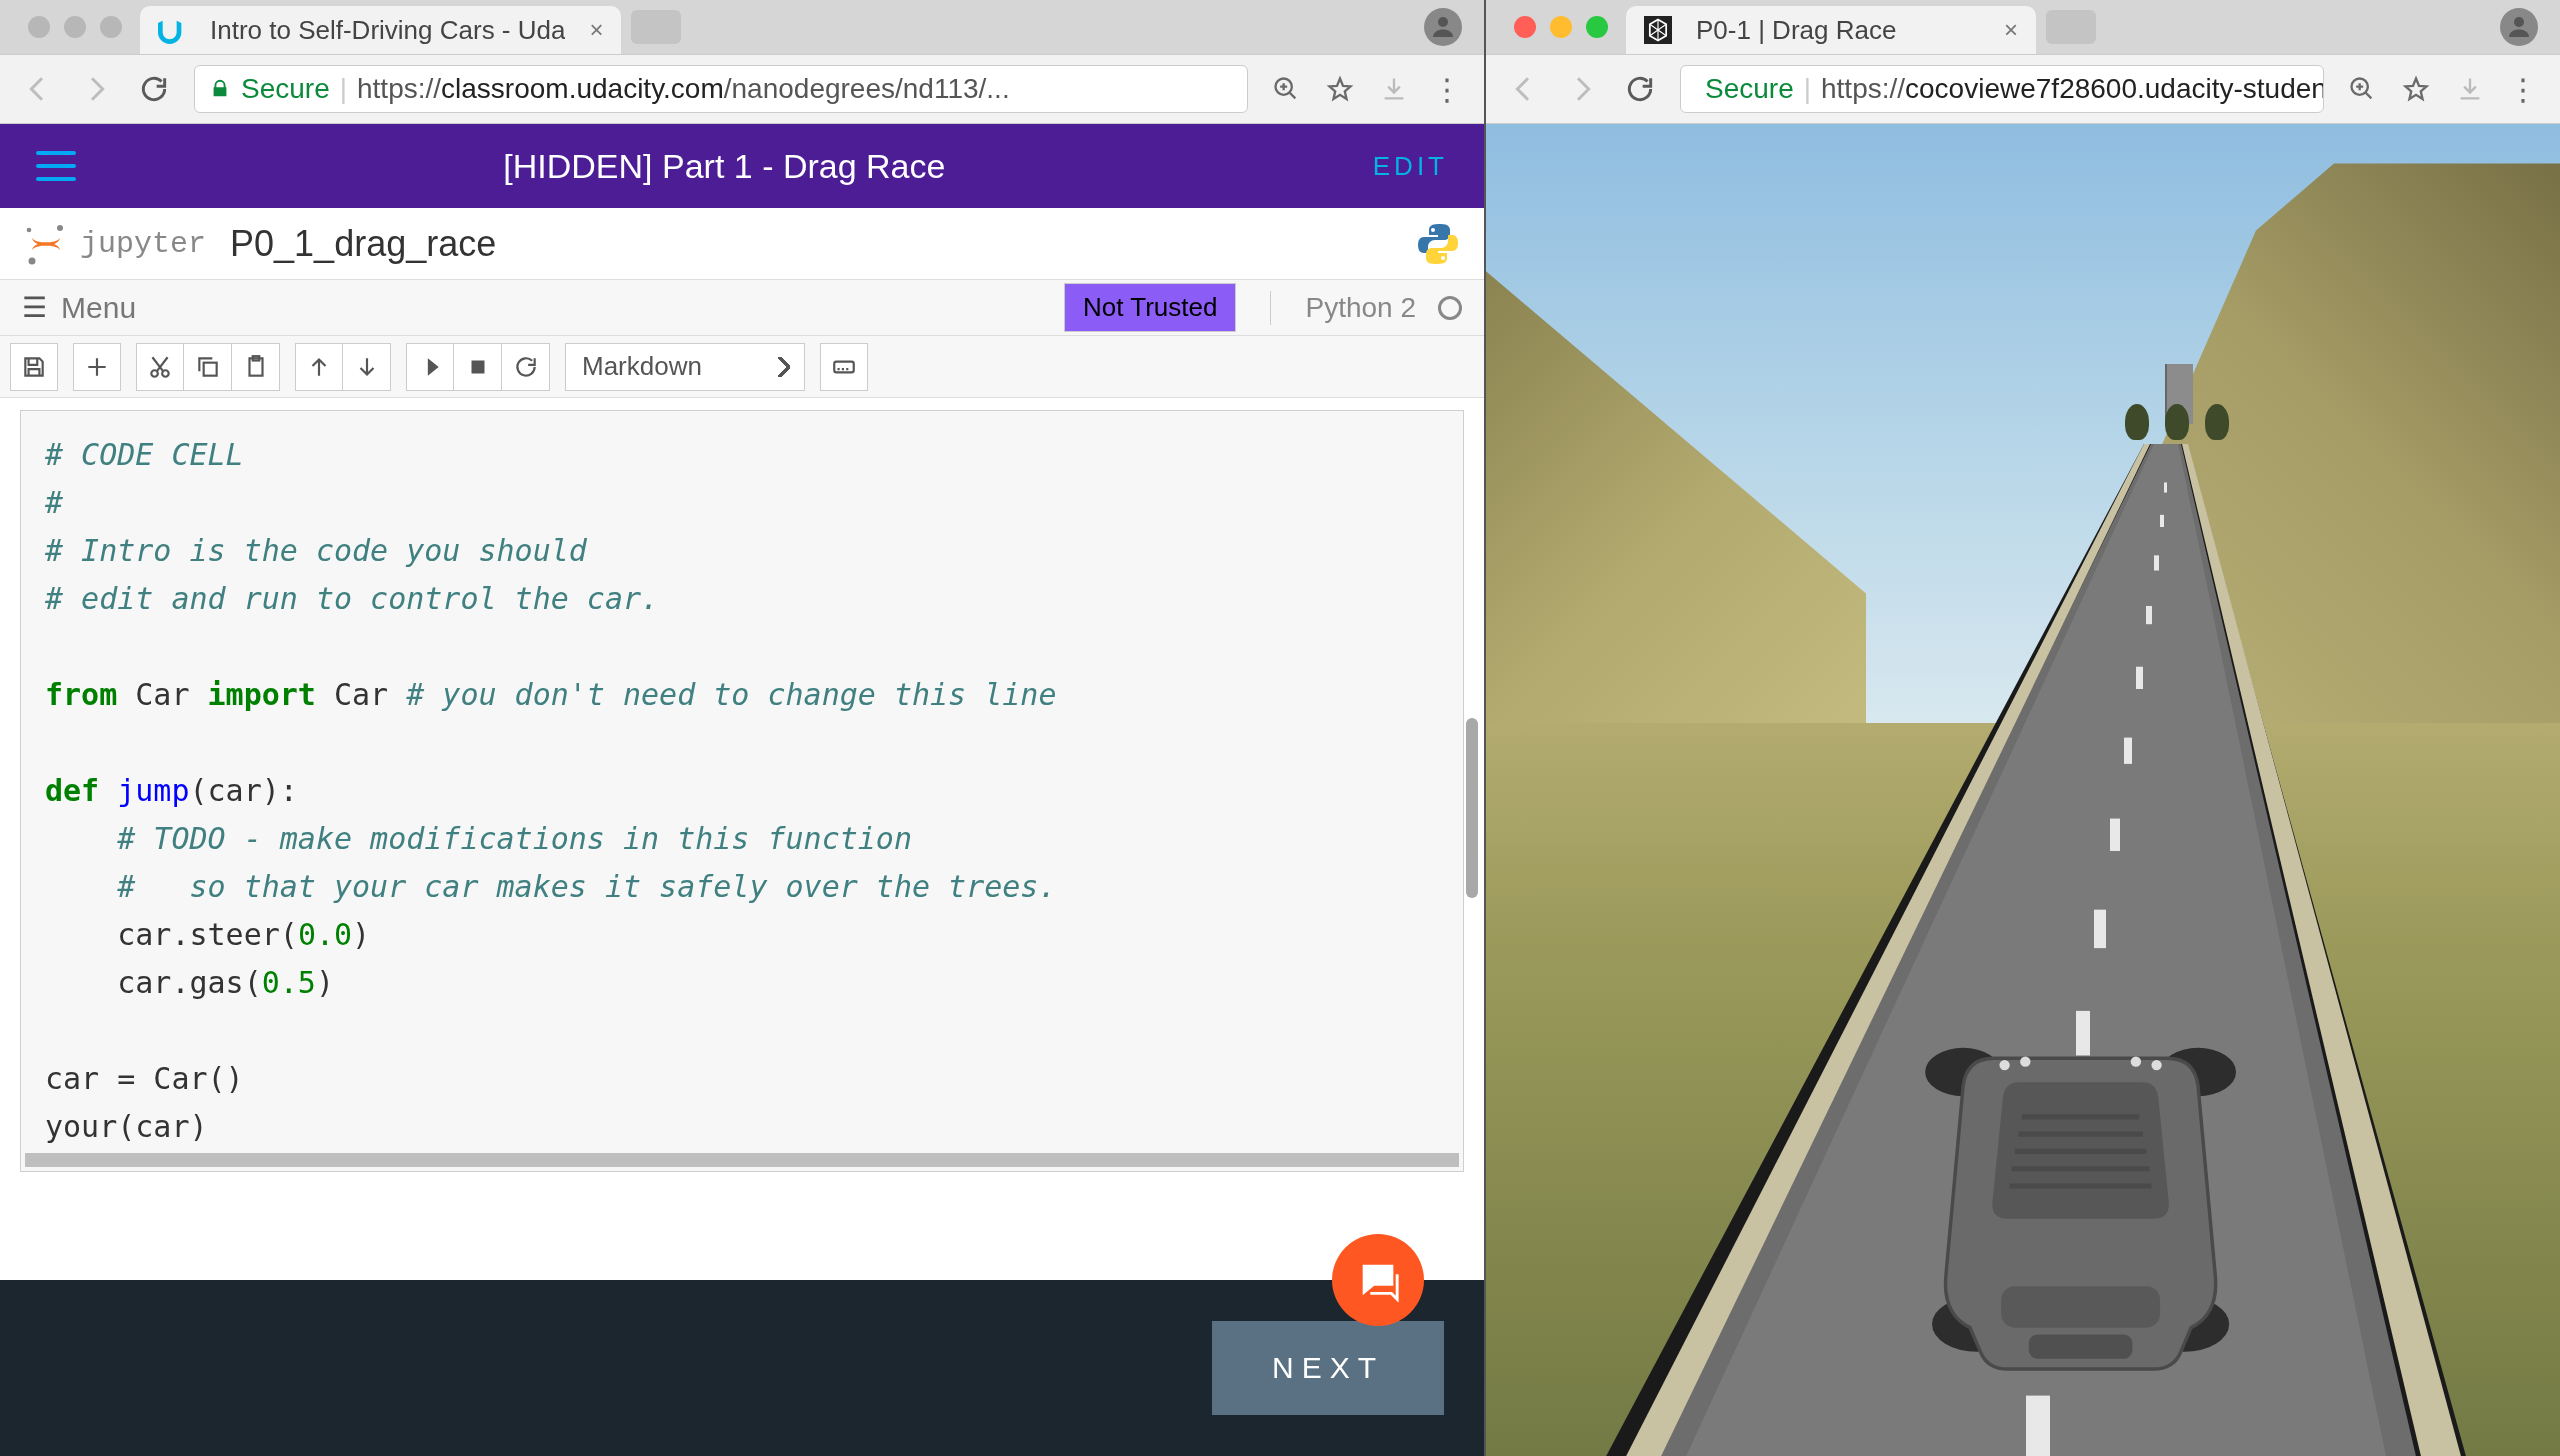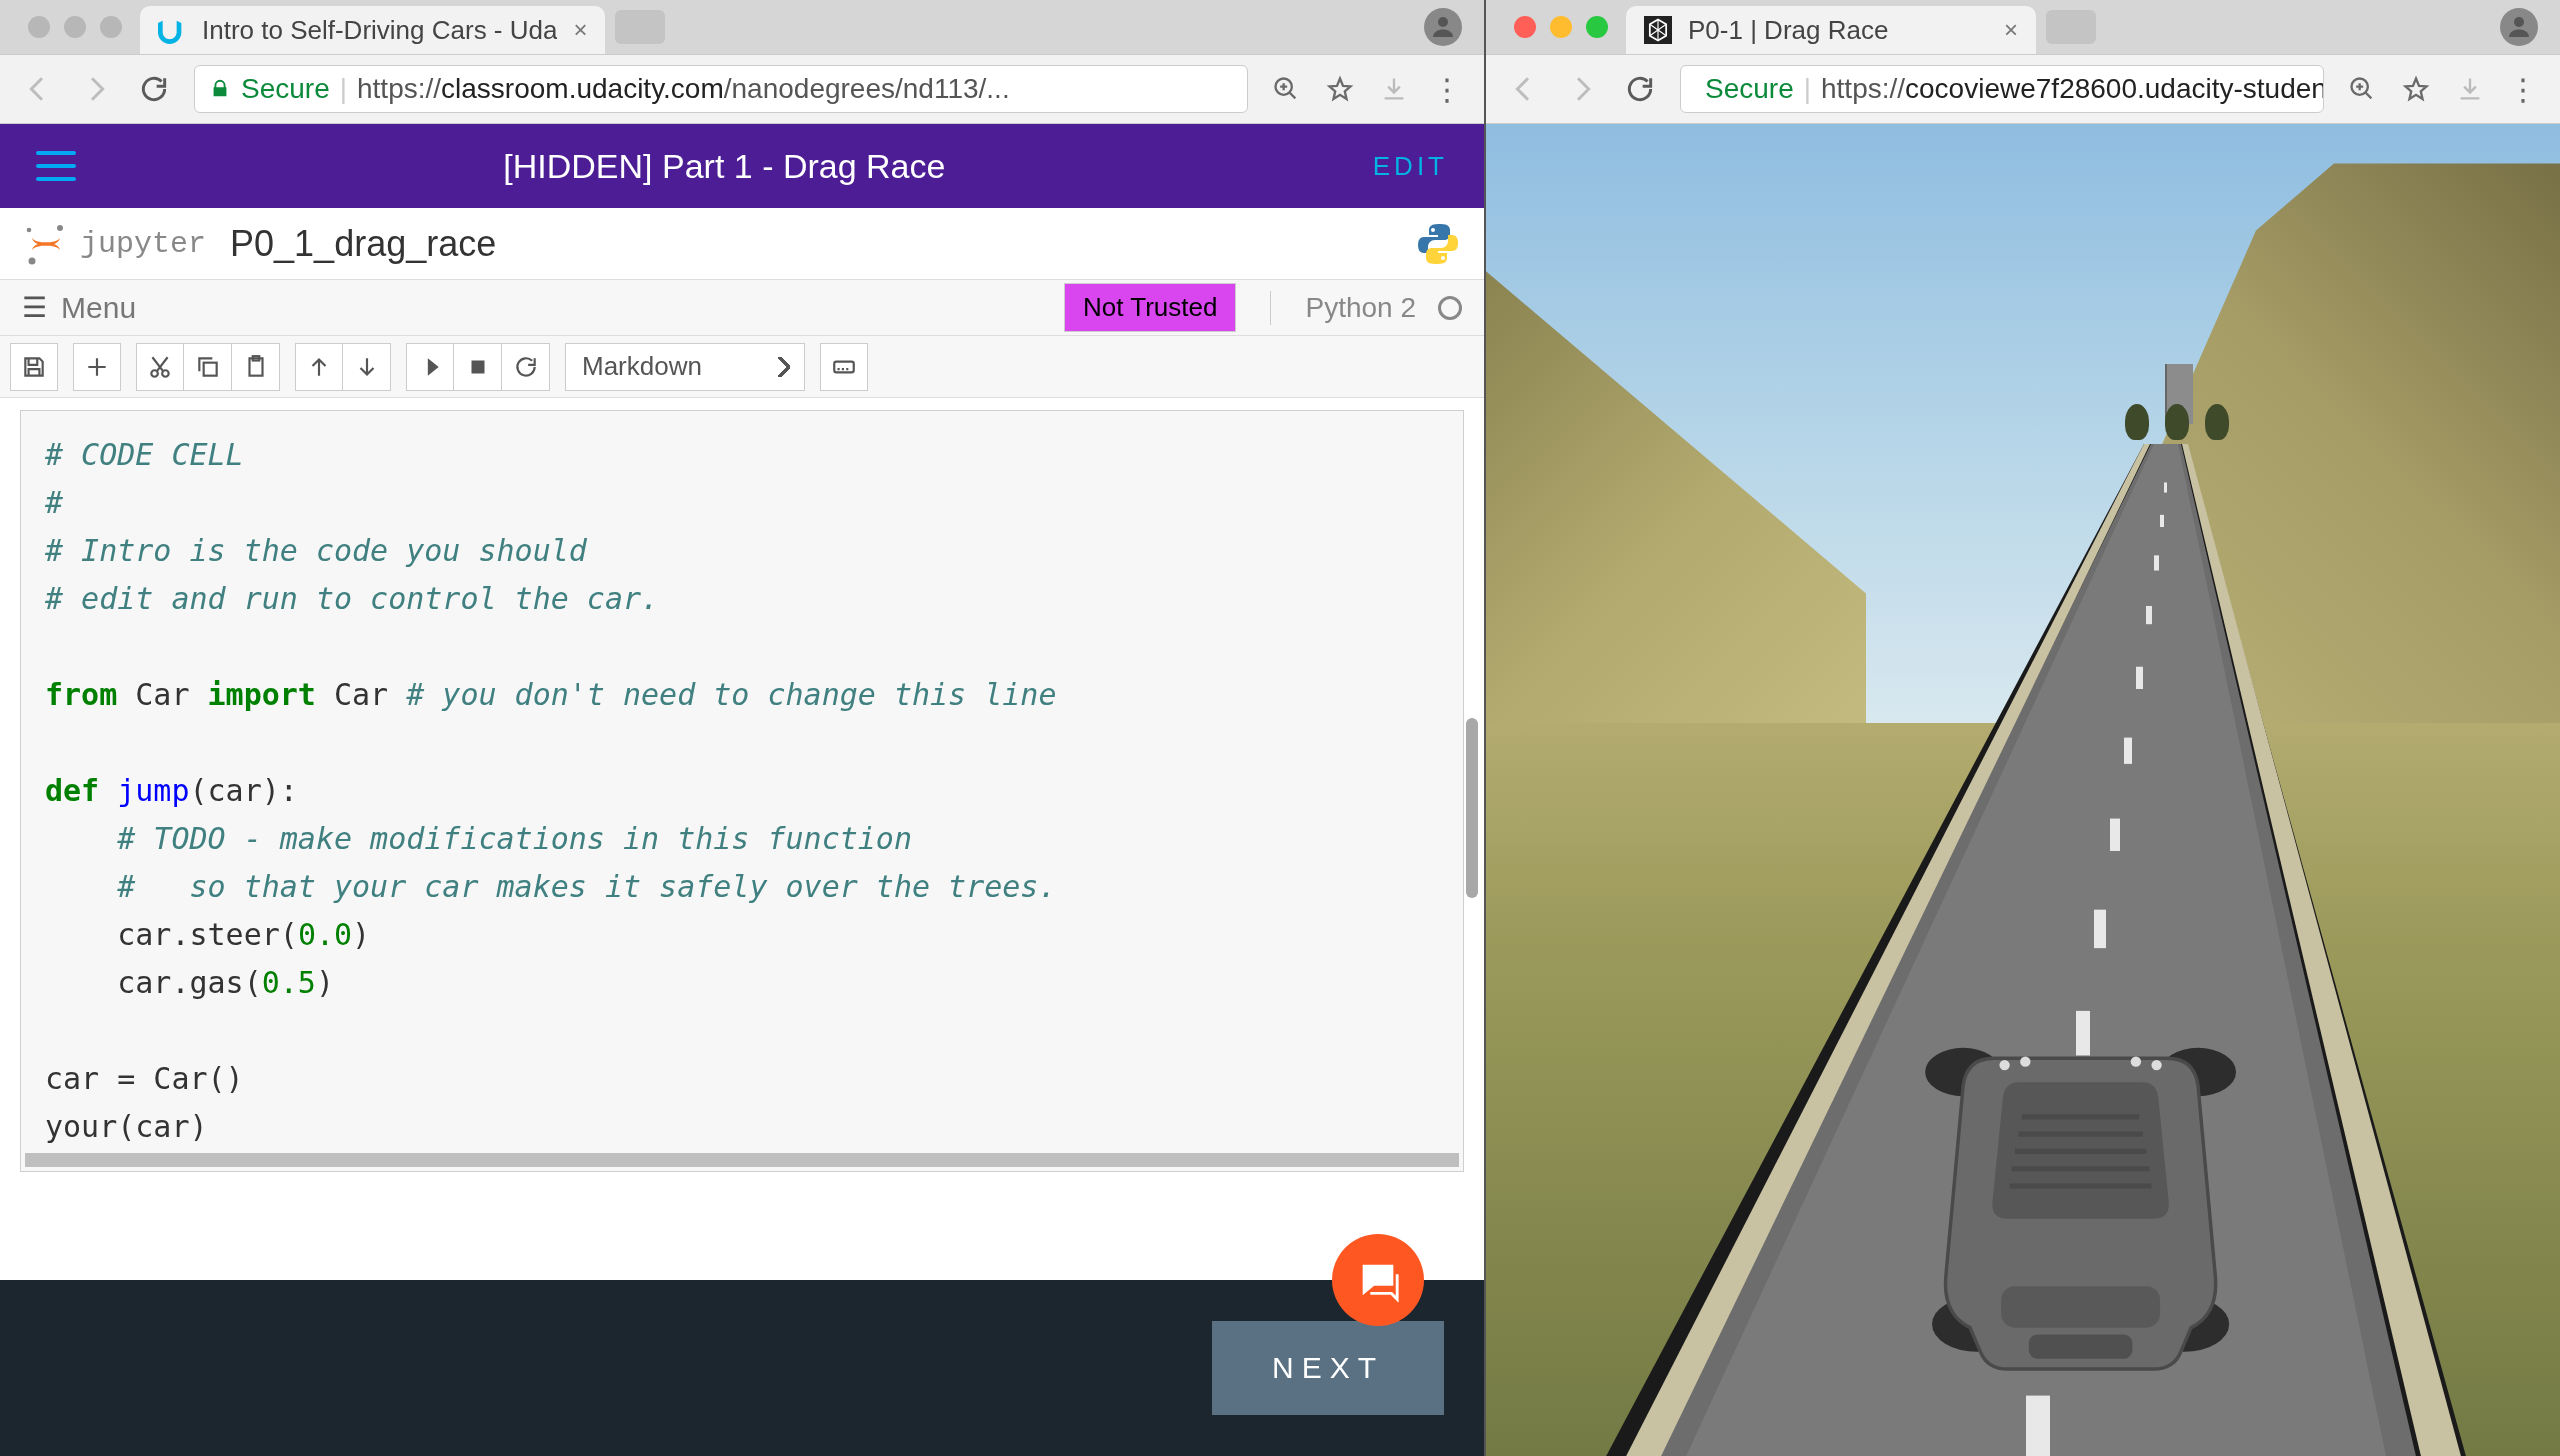--- a/index.html
+++ b/index.html
@@ -47,21 +47,21 @@
 
     .tab {
       height: 48px;
       background: #f2f2f2;
       min-width: 440px;
       border-top-left-radius: 10px;
       border-top-right-radius: 10px;
       display: flex;
       align-items: center;
       padding: 4px 18px;
-      gap: 16px;
+      gap: 24px;
       font-size: 26px;
       color: #444;
       margin-top: 16px;
     }
     .tab-favicon { width: 28px; height: 28px; }
     .tab-title { flex: 1; white-space: nowrap; overflow: hidden; text-overflow: ellipsis; }
     .tab-close { font-size: 24px; color: #777; }
     .tab-new {
       margin-left: 10px;
       width: 50px; height: 34px;
@@ -159,21 +159,21 @@
       border-bottom: 1px solid #ddd;
       display: flex;
       align-items: center;
       padding: 0 22px;
       gap: 14px;
     }
     .menu-hamburger { font-size: 28px; color: #555; }
     .menu-label { font-size: 30px; color: #777; }
     .trust-btn {
       margin-left: auto;
-      background: #d946ef;
+      background: #8b5cf6;
       border: 1px solid #ccc;
       padding: 8px 18px;
       font-size: 26px;
     }
     .kernel-sep { height: 34px; width: 1px; background: #ccc; margin: 0 20px; }
     .kernel-name { font-size: 28px; color: #888; }
     .kernel-status { width: 24px; height: 24px; border: 3px solid #888; border-radius: 50%; margin-left: 8px; }
 
     
     .toolbar {

